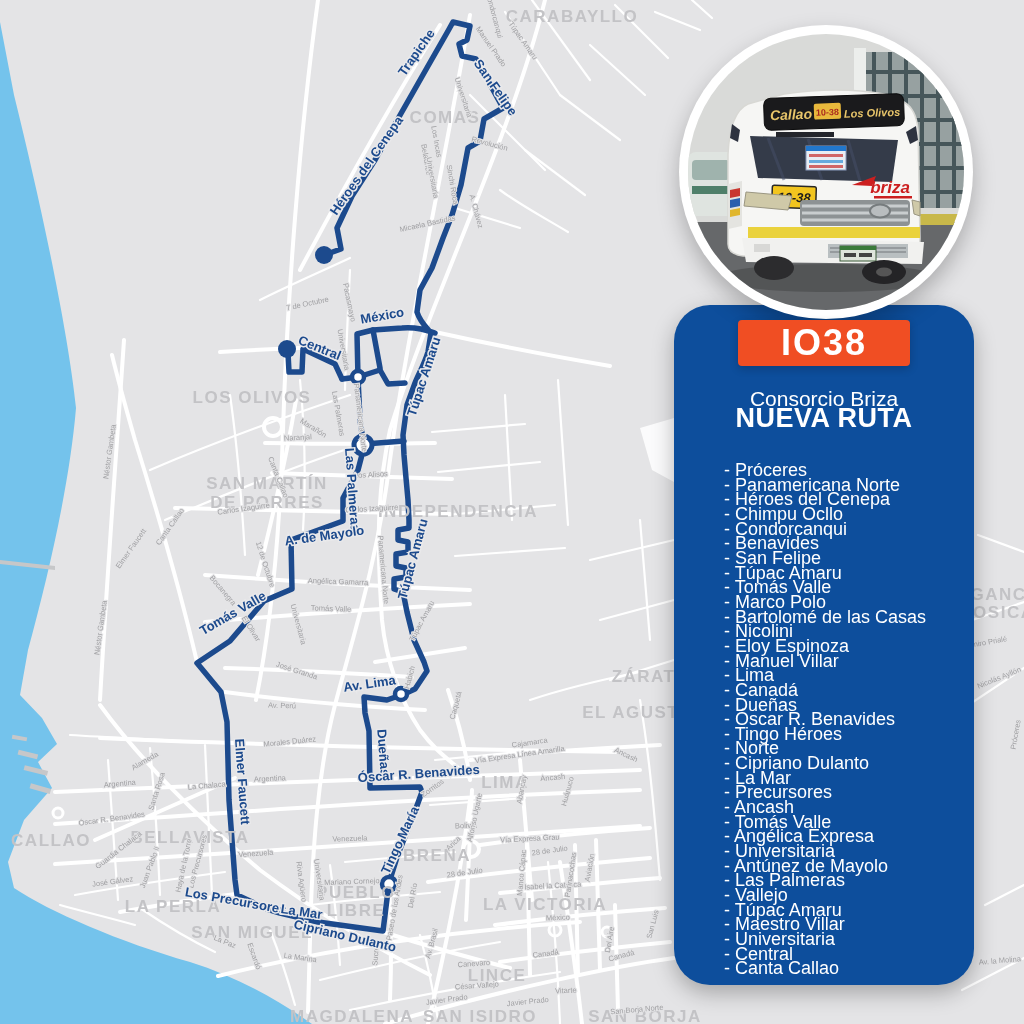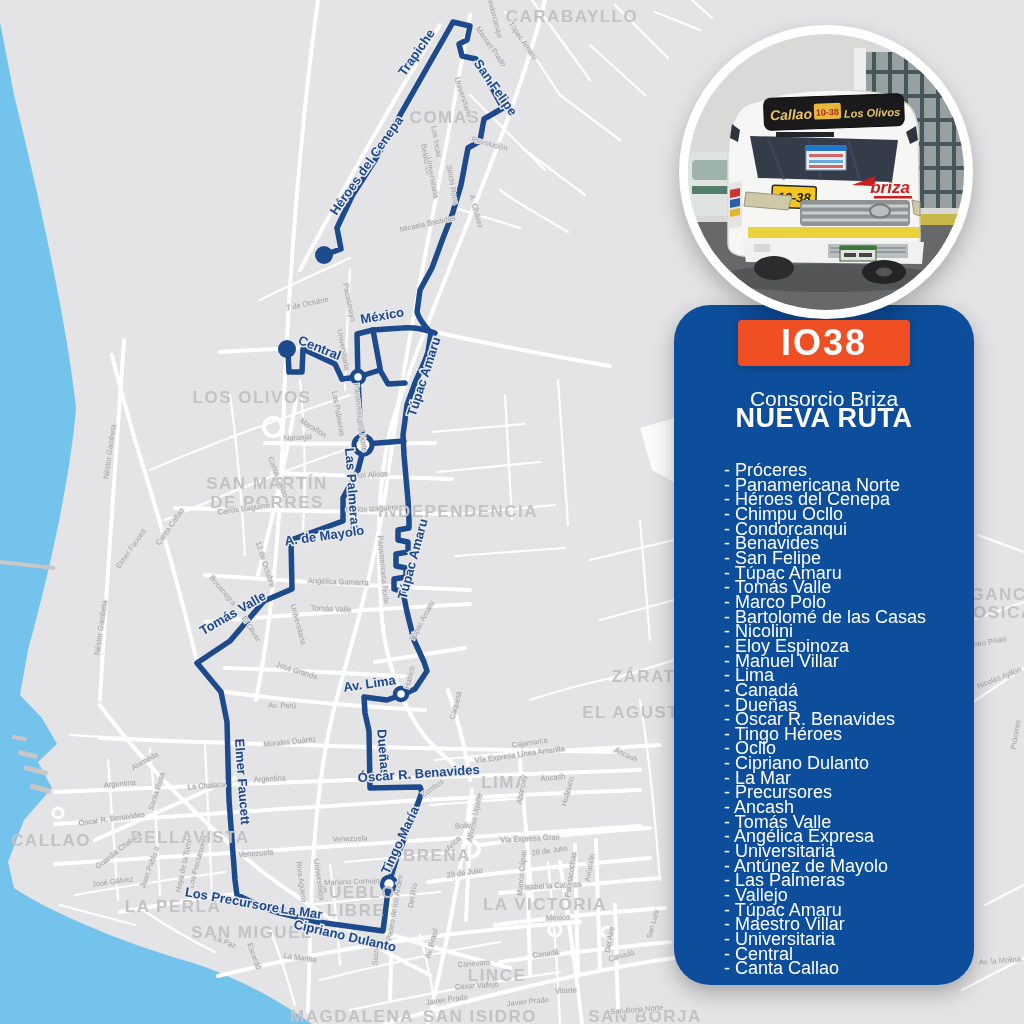--- a/index.html
+++ b/index.html
@@ -440,21 +440,21 @@
         <div class="street-item">- Marco Polo</div>
         <div class="street-item">- Bartolomé de las Casas</div>
         <div class="street-item">- Nicolini</div>
         <div class="street-item">- Eloy Espinoza</div>
         <div class="street-item">- Manuel Villar</div>
         <div class="street-item">- Lima</div>
         <div class="street-item">- Canadá</div>
         <div class="street-item">- Dueñas</div>
         <div class="street-item">- Óscar R. Benavides</div>
         <div class="street-item">- Tingo Héroes</div>
-        <div class="street-item">- Ocllo</div>
+        <div class="street-item">- Norte</div>
         <div class="street-item">- Cipriano Dulanto</div>
         <div class="street-item">- La Mar</div>
         <div class="street-item">- Precursores</div>
         <div class="street-item">- Ancash</div>
         <div class="street-item">- Tomás Valle</div>
         <div class="street-item">- Angélica Expresa</div>
         <div class="street-item">- Universitaria</div>
         <div class="street-item">- Antúnez de Mayolo</div>
         <div class="street-item">- Las Palmeras</div>
         <div class="street-item">- Vallejo</div>

